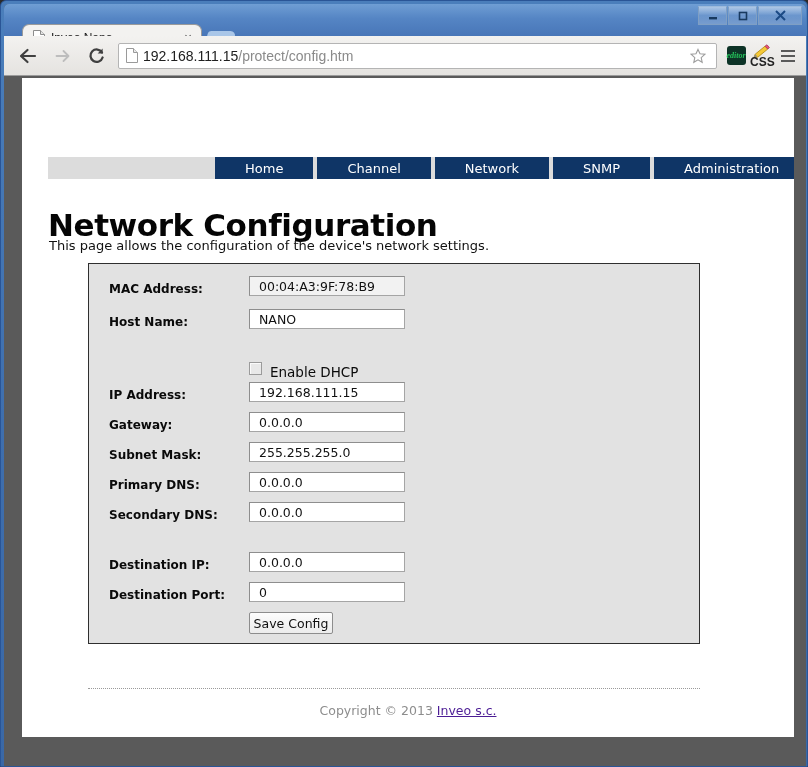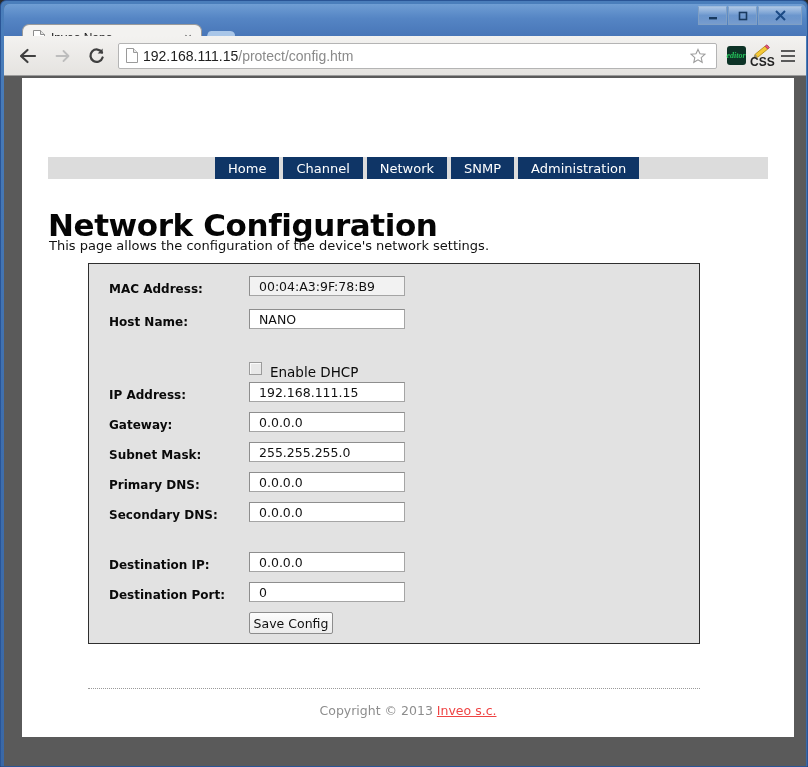--- a/index.html
+++ b/index.html
@@ -312,21 +312,21 @@
     gap: 4px;
   }
   .nav-item {
     height: 22px;
     background: #0f3566;
     color: #ffffff;
     font-size: 13px;
     display: flex;
     align-items: center;
     justify-content: center;
-    padding: 0 13px;
+    padding: 0 30px;
     box-sizing: border-box;
     white-space: nowrap;
   }
   .page-title {
     position: absolute;
     left: 26px;
     top: 108px;
     font-size: 31px;
     font-weight: bold;
     color: #050505;
@@ -432,21 +432,21 @@
   .footer-text {
     position: absolute;
     left: 0;
     top: 625px;
     width: 772px;
     text-align: center;
     font-size: 12.5px;
     color: #8d8d8d;
   }
   .footer-text a {
-    color: #ef4444;
+    color: #4c1d95;
     text-decoration: underline;
   }
 </style>
 </head>
 <body>
 
 <div class="window">
   <div class="window-inner">
 
     <div class="titlebar">

